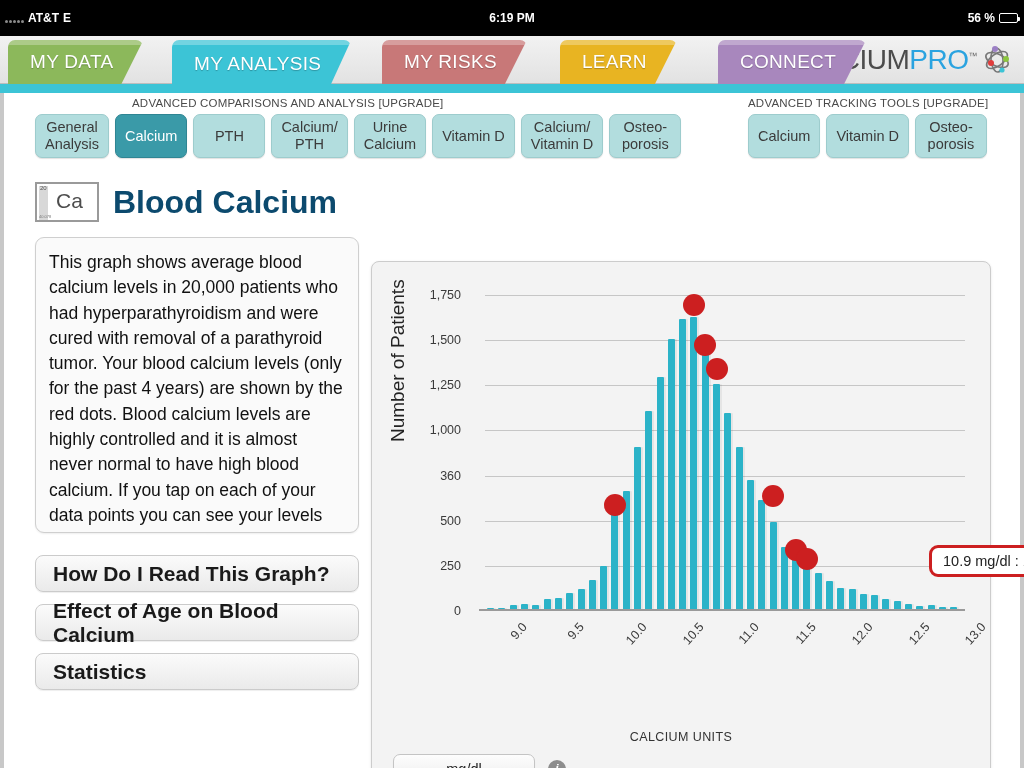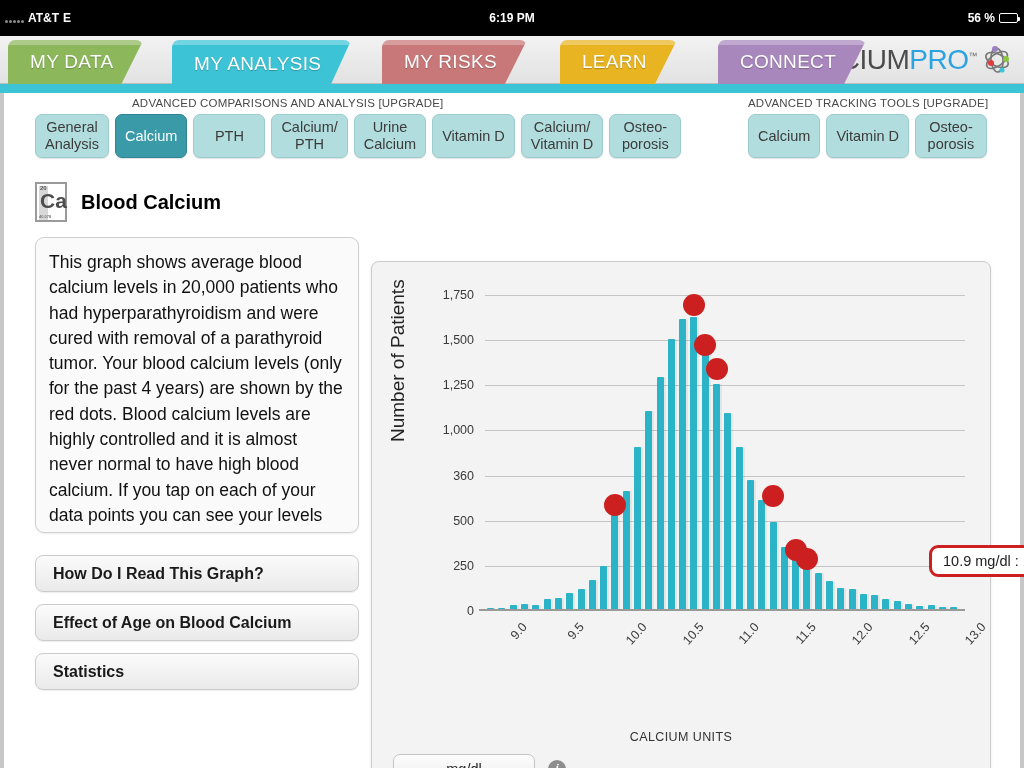--- a/index.html
+++ b/index.html
@@ -102,69 +102,69 @@
     text-align: center; font-size: 14.5px; line-height: 17px;
     padding: 0 9px; white-space: pre-line;
     box-shadow: 0 1px 1px rgba(0,0,0,.12);
   }
   .subtab.active { background: #3a9aa8; color: #fff; border-color: #2f8593; }
 
   
   #left-col { position: absolute; left: 31px; top: 86px; width: 324px; }
   #title-row { display: flex; align-items: center; gap: 14px; height: 46px; }
   #ca-icon {
-    width: 32px; height: 40px; border: 2px solid #9a9a9a; background: #fff;
-    position: relative; flex: none; font-weight: bold;
+    width: 64px; height: 40px; border: 2px solid #9a9a9a; background: #fff;
+    position: relative; flex: none;
   }
   #ca-icon .ca-shadow {
     position: absolute; left: 2px; top: 2px; width: 9px; height: 34px;
     background: #d8d8d8;
   }
   #ca-icon .ca-sym {
     position: absolute; inset: 0; display: flex; align-items: center;
     justify-content: center; font-size: 21px; color: #4d4d4d;
     padding-left: 5px; padding-bottom: 2px;
   }
   #ca-icon .ca-num { position: absolute; left: 3px; top: 1px; font-size: 6px; color: #555; }
   #ca-icon .ca-wt  { position: absolute; left: 2px; bottom: 1px; font-size: 4px; color: #777; }
-  #page-title { font-size: 20px; font-weight: bold; color: #000000; }
+  #page-title { font-size: 32px; font-weight: bold; color: #0c4a6e; }
 
   #desc-box {
     margin-top: 12px; height: 296px; overflow: hidden;
     border: 1px solid #cfcfcf; border-radius: 9px;
     background: #fafafa; padding: 12px 13px 0 13px;
     box-shadow: 0 1px 2px rgba(0,0,0,.07);
   }
   #desc-text { font-size: 17.5px; line-height: 25.3px; color: #111; }
 
   .side-btn {
     margin-top: 12px; height: 37px; border-radius: 8px;
     border: 1px solid #cbcbcb;
     background: linear-gradient(#fbfbfb, #eaeaea);
     display: flex; align-items: center; padding-left: 17px;
-    font-size: 16px; font-weight: bold; color: #1a1a1a;
+    font-size: 21px; font-weight: bold; color: #1a1a1a;
     box-shadow: 0 1px 1px rgba(0,0,0,.07);
   }
   #side-buttons { margin-top: 22px; }
 
   
   #chart-panel {
     position: absolute; left: 367px; top: 168px; width: 620px; height: 545px;
     border: 1px solid #cccccc; border-radius: 8px;
     background:
       radial-gradient(circle, #d0d0d0 0.6px, transparent 0.7px) 0 0 / 4px 4px,
       #f3f3f3;
     box-shadow: 0 1px 3px rgba(0,0,0,.10);
   }
   #plot {
     position: absolute; left: 113px; top: 33px; width: 480px; height: 316px;
   }
   .gridline { position: absolute; left: 0; right: 0; height: 1px; background: #c6c6c6; }
   .ytick {
-    position: absolute; right: 100%; margin-right: 11px; transform: translateY(-50%);
+    position: absolute; right: 100%; margin-right: 24px; transform: translateY(-50%);
     font-size: 12.5px; color: #3a3a3a; white-space: nowrap;
   }
   #axis-line { position: absolute; left: -6px; right: 0; bottom: 0; height: 2px; background: #9a9a9a; }
   .bar {
     position: absolute; bottom: 1px; width: 7px;
     background: #2bb3c8; border-radius: 1px 1px 0 0;
     box-shadow: 2px 0 0 rgba(0,0,0,.055);
   }
   .dot {
     position: absolute; width: 22px; height: 22px; border-radius: 50%;

